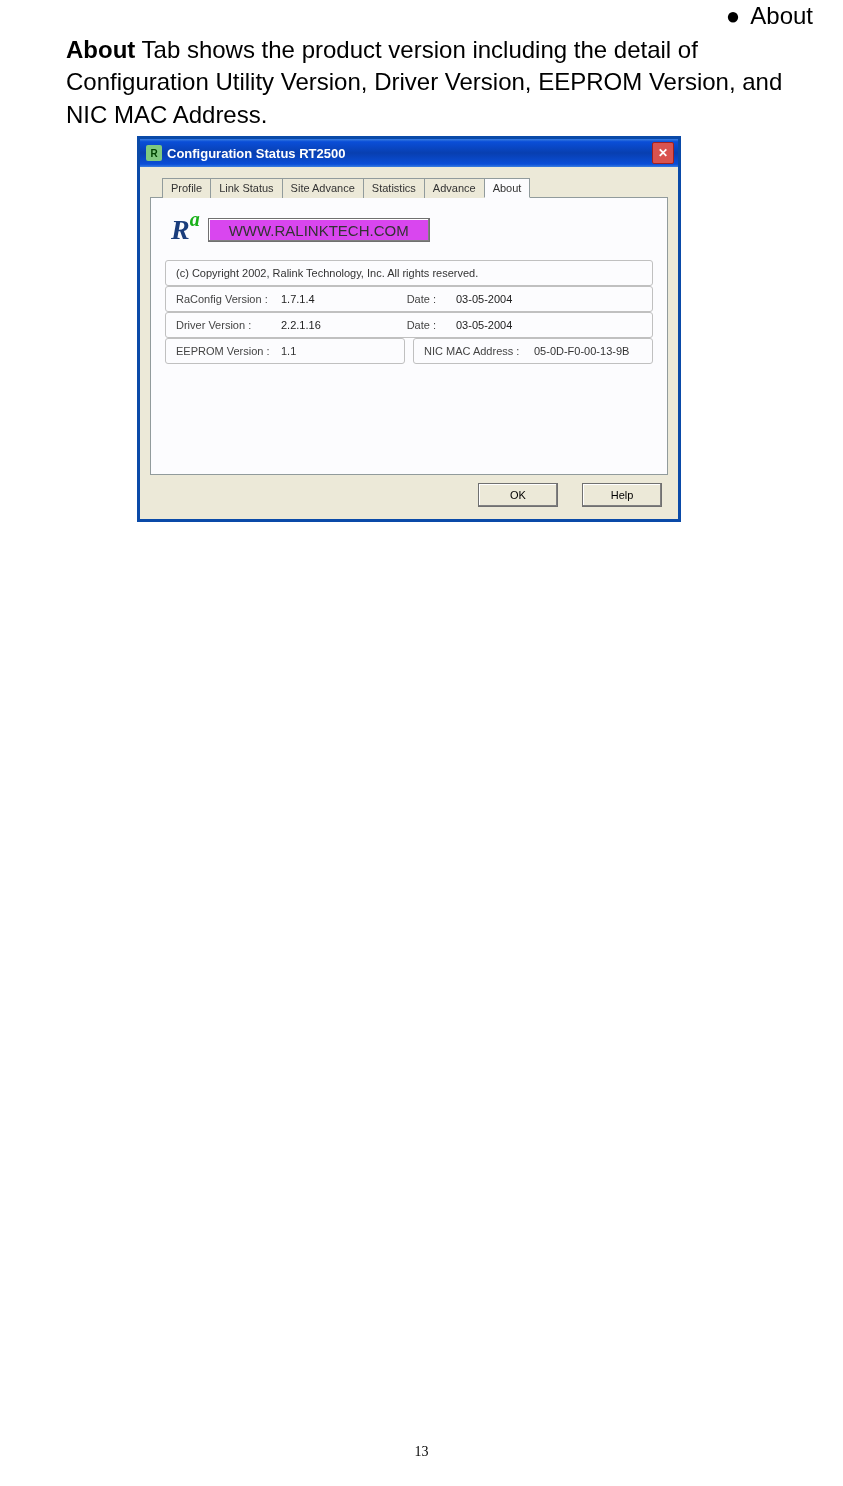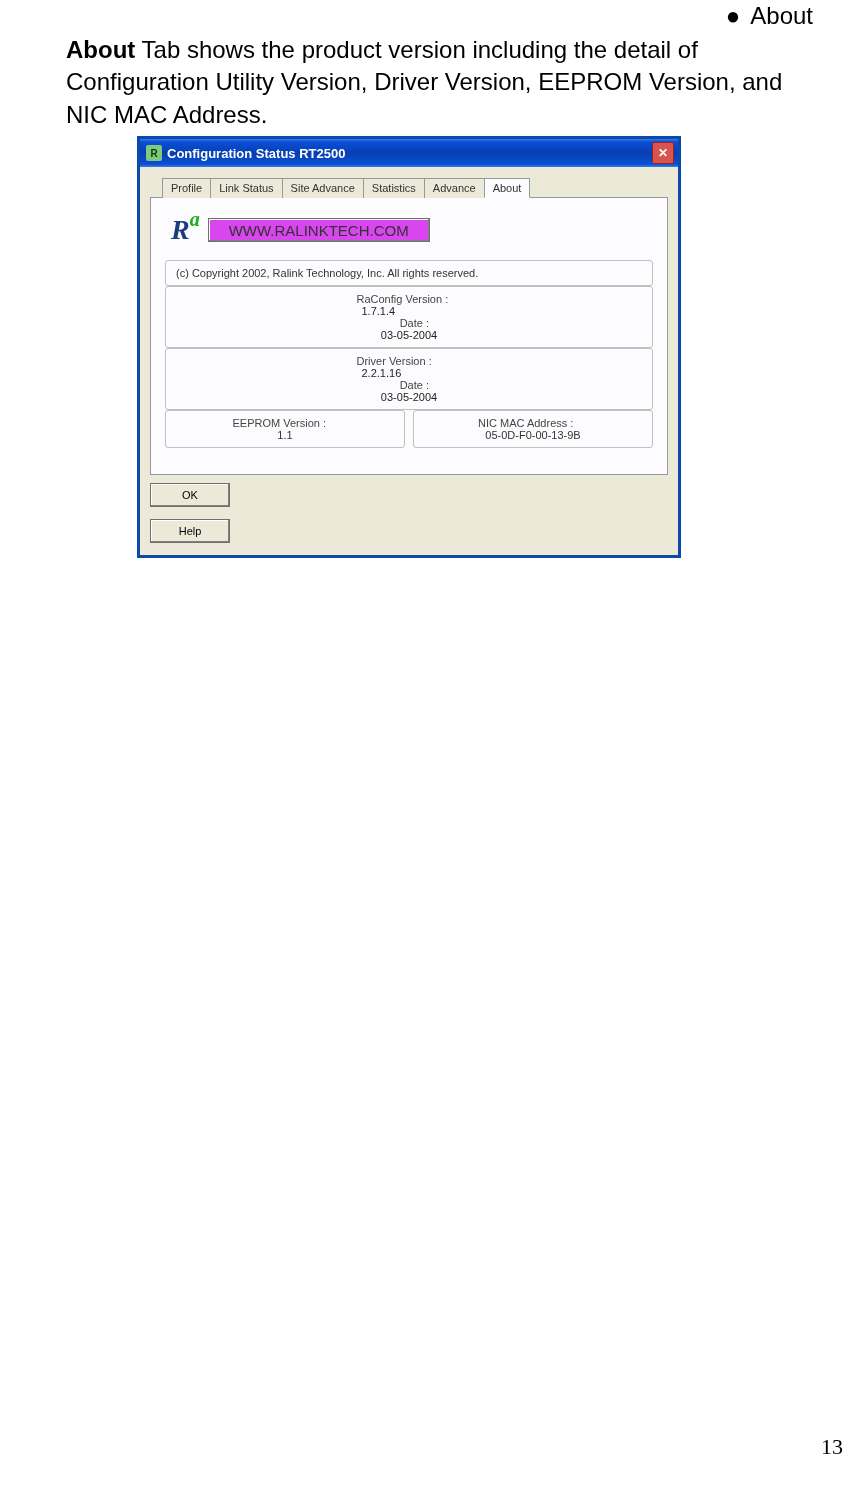--- a/index.html
+++ b/index.html
@@ -141,56 +141,54 @@
     border: 1px solid #c0c0c0;
     border-radius: 3px;
     padding: 6px 10px;
     font-size: 11px;
     color:#333;
     background: #fcfcfe;
   }
   .row {
     display:flex;
     align-items:center;
-    flex-direction:column;
   }
   .lbl { width: 105px; color:#444; }
   .val { width: 95px; color:#222; }
   .dlbl { width: 60px; text-align:right; margin-right: 20px; color:#444;}
   .dval { color:#222; }
   .eeprom-wrap {
     display:flex;
     gap: 8px;
   }
   .eeprom-wrap .info-group { flex:1; }
   .button-row {
     display:flex;
     justify-content:flex-end;
-    gap: 12px;
+    gap: 24px;
     padding: 8px 6px 2px 0;
-    flex-direction: column;
   }
   .winbtn {
     width: 78px;
     height: 22px;
     background: #ece9d8;
     border: 1px solid #707070;
     box-shadow: inset -1px -1px 0 #808080, inset 1px 1px 0 #fff;
     font-size: 11px;
     color:#000;
     display:flex;align-items:center;justify-content:center;
     cursor:pointer;
   }
   .page-num {
     position:absolute;
     bottom: 26px;
     left: 0; right:0;
-    text-align:right;
+    text-align:center;
     font-family: "Times New Roman", serif;
-    font-size: 22px;
+    font-size: 14px;
   }
 </style>
 </head>
 <body>
 
 <div class="page">
   <div class="bullet-line">
     <span class="dot">●</span><span>About</span>
   </div>
   <div class="para">

